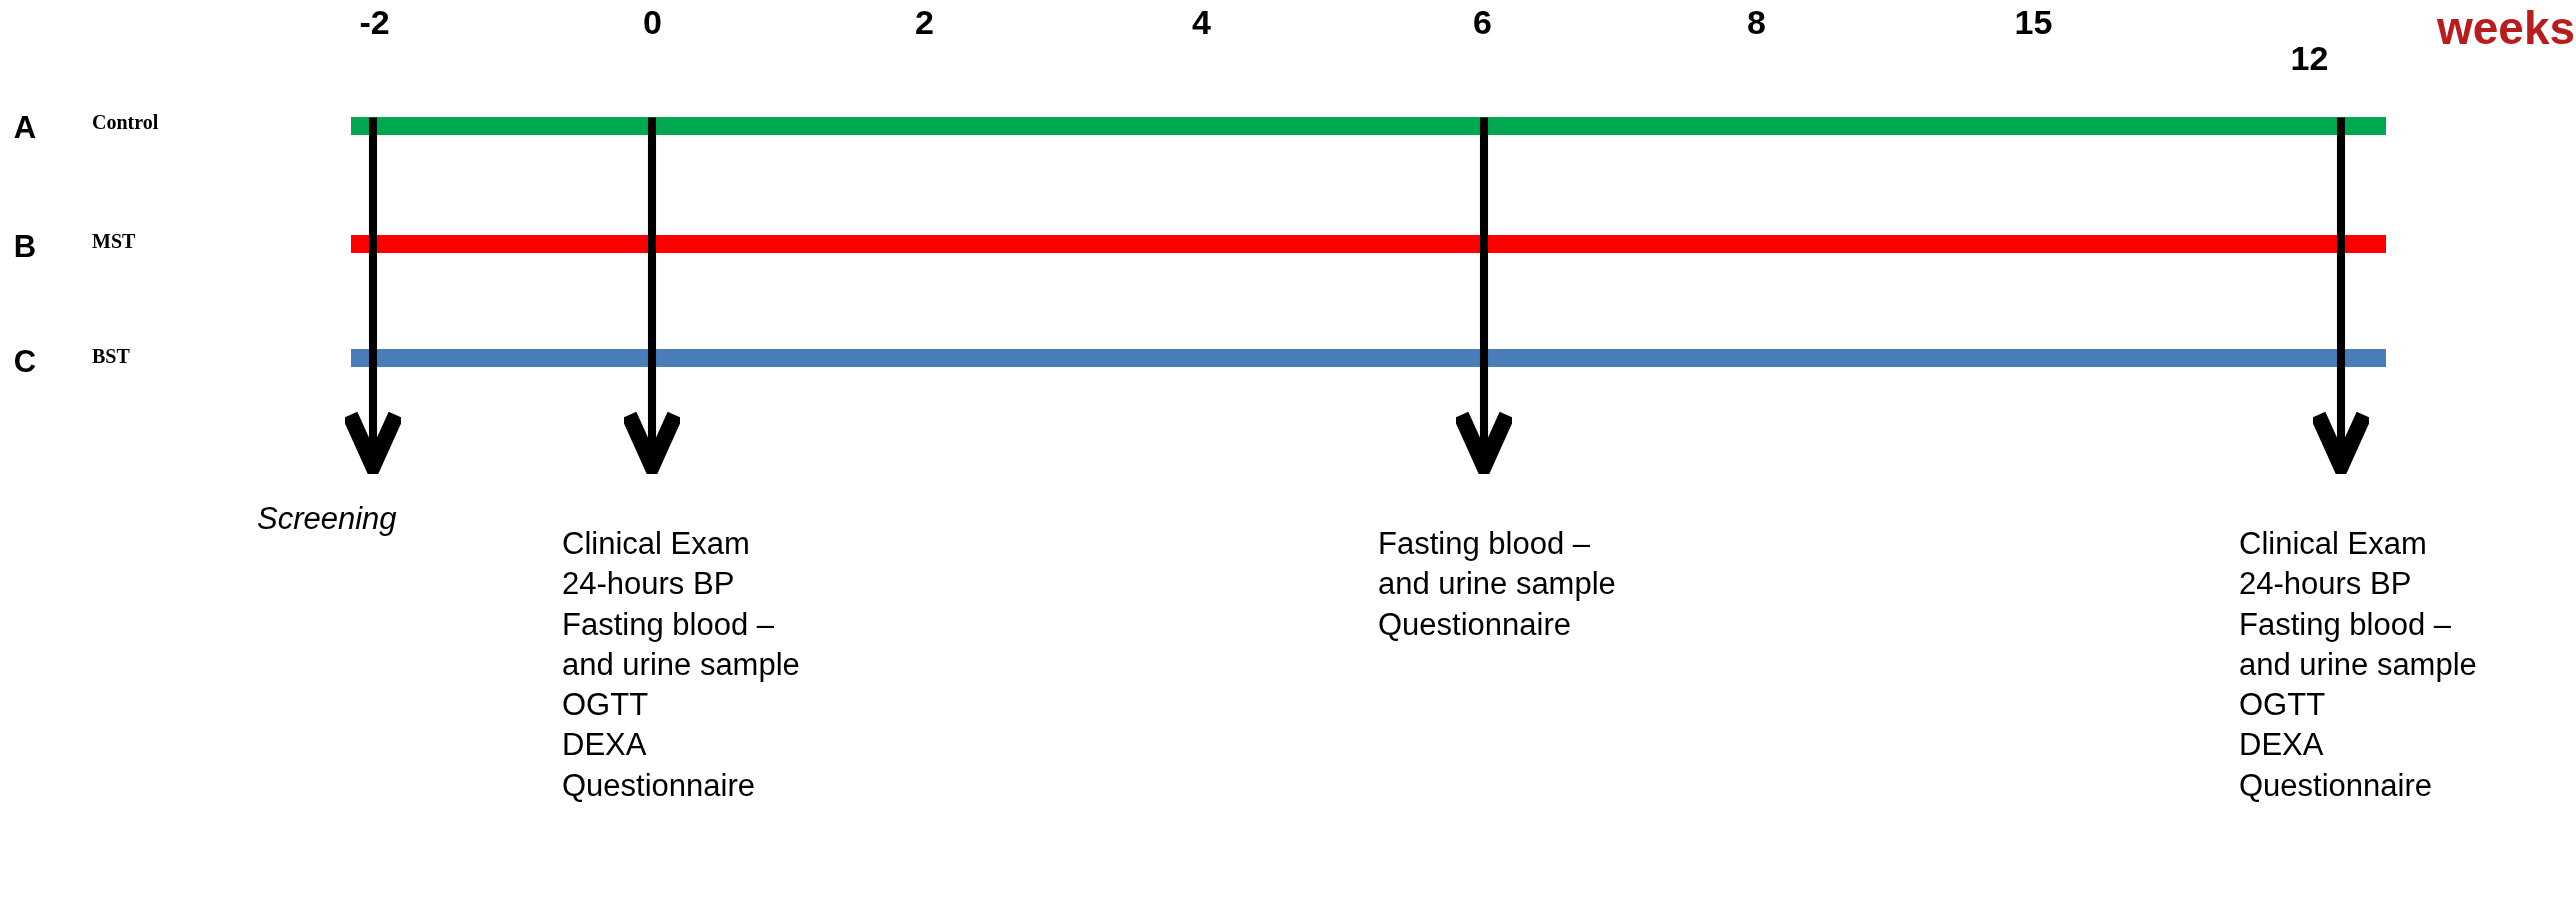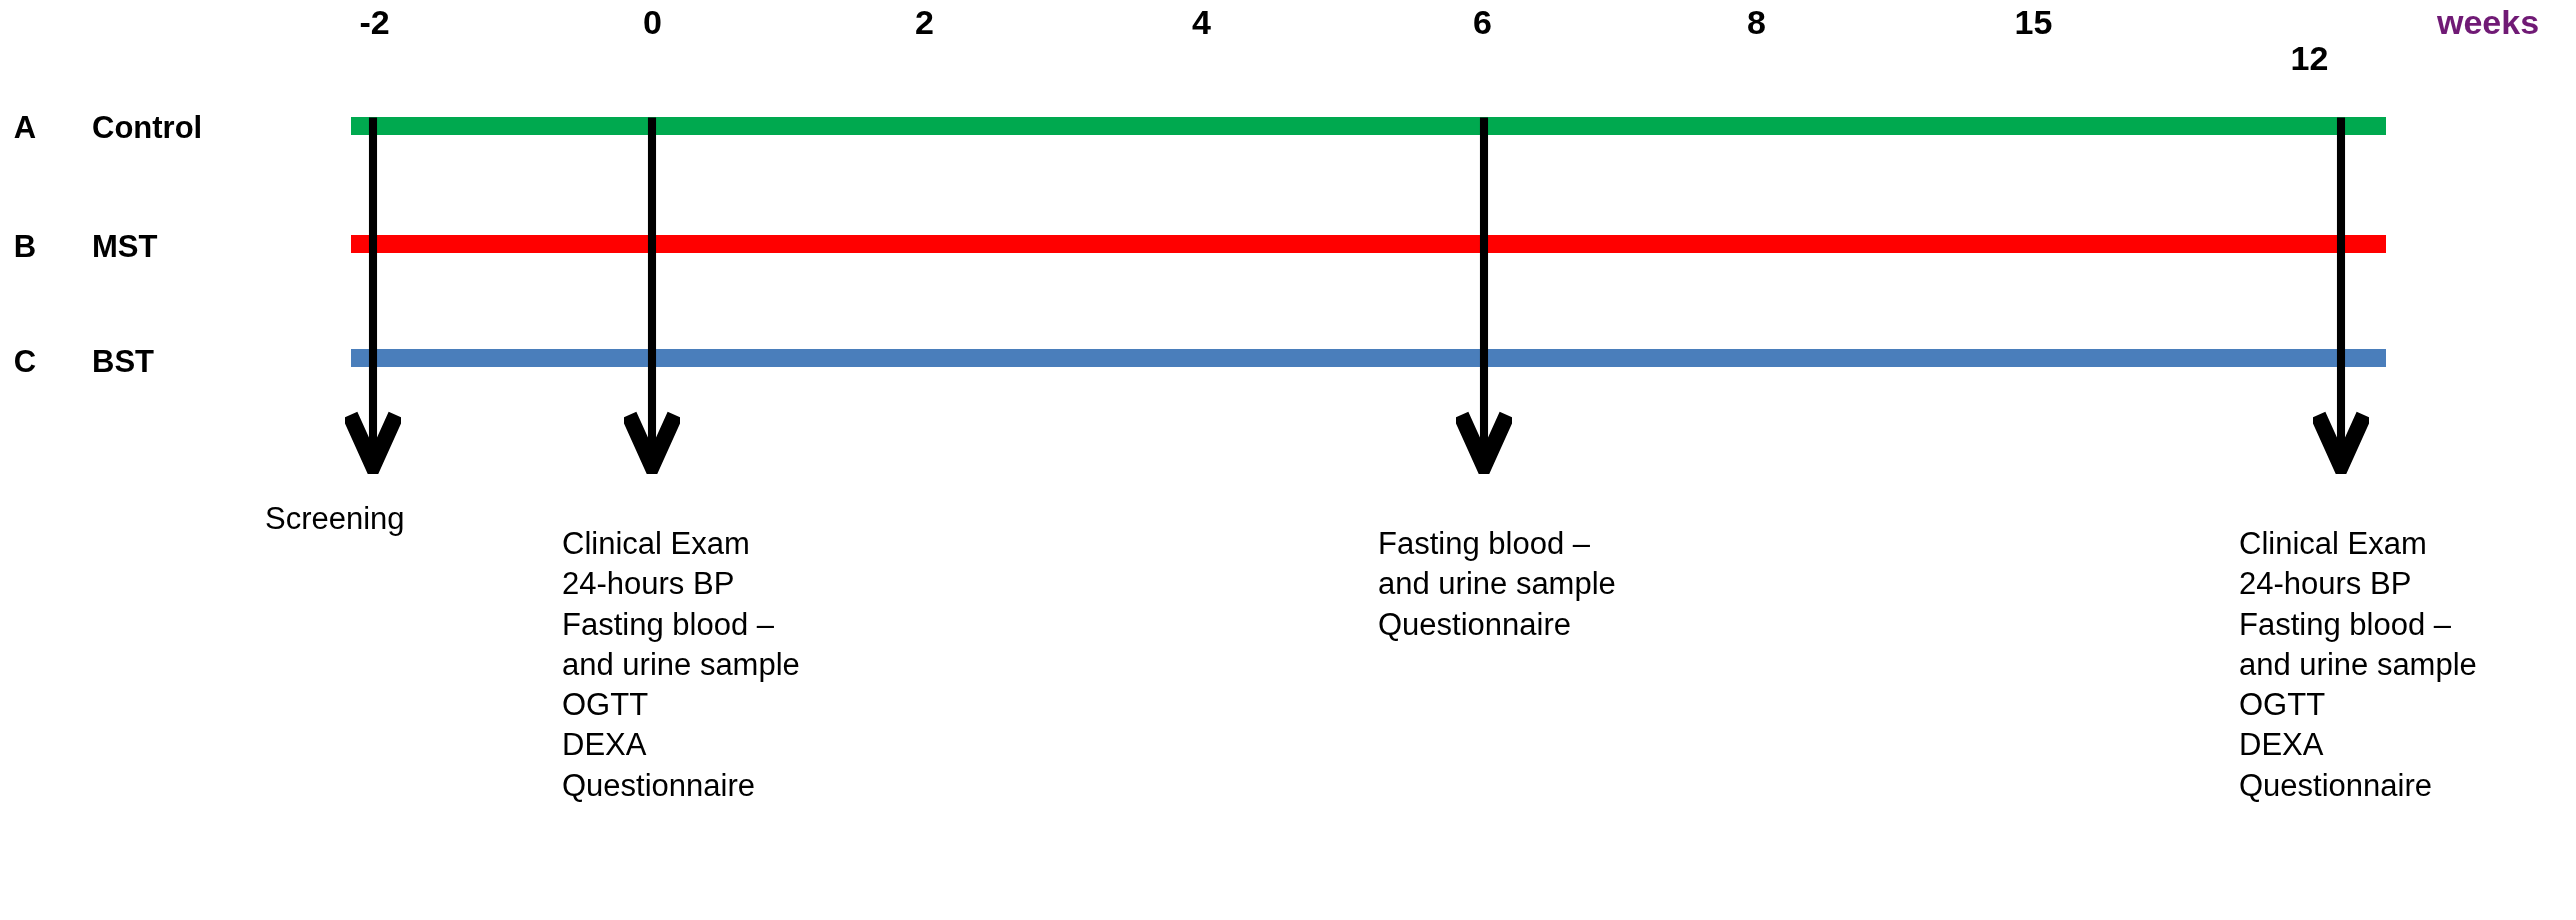--- a/index.html
+++ b/index.html
@@ -29,41 +29,41 @@
     color: #000000;
     text-align: center;
     width: 125px;
     line-height: 1;
     white-space: nowrap;
   }
   .axis-unit {
     position: absolute;
     top: 5px;
     font-family: "Liberation Sans", sans-serif;
-    font-size: 34px;
+    font-size: 46px;
     font-weight: bold;
-    color: #701a75;
+    color: #b91c1c;
     white-space: nowrap;
     line-height: 1;
   }
 
   
   .group-letter {
     position: absolute;
     font-family: "Liberation Sans", sans-serif;
     font-size: 31px;
     font-weight: bold;
     color: #000000;
     line-height: 1;
     white-space: nowrap;
   }
   .group-name {
     position: absolute;
-    font-family: Liberation Sans, sans-serif;
-    font-size: 31px;
+    font-family: Liberation Serif, serif;
+    font-size: 20px;
     font-weight: bold;
     color: #000000;
     line-height: 1;
     white-space: nowrap;
     text-align: right;
   }
 
   
   .arm-bar {
     position: absolute;
@@ -136,21 +136,21 @@
     </svg>
   </div>
 
   <div class="arrow" style="left:2313px; top:117px;">
     <svg width="56" height="357" viewBox="0 0 90 572" xmlns="http://www.w3.org/2000/svg">
       <line x1="45" y1="0" x2="45" y2="545" stroke="#000000" stroke-width="13"></line>
       <path d="M 8 478 L 45 560 L 82 478" fill="none" stroke="#000000" stroke-width="26" stroke-linecap="butt" stroke-linejoin="miter"></path>
     </svg>
   </div>
 
-  <div class="note-block" style="left:265px; top:499px;">
+  <div class="note-block" style="left:257px; top:499px;font-style:italic;">
     <span class="note-line">Screening</span>
   </div>
 
   <div class="note-block" style="left:562px; top:524px;">
     <span class="note-line">Clinical Exam</span>
     <span class="note-line">24-hours BP</span>
     <span class="note-line">Fasting blood –</span>
     <span class="note-line">and urine sample</span>
     <span class="note-line">OGTT</span>
     <span class="note-line">DEXA</span>

